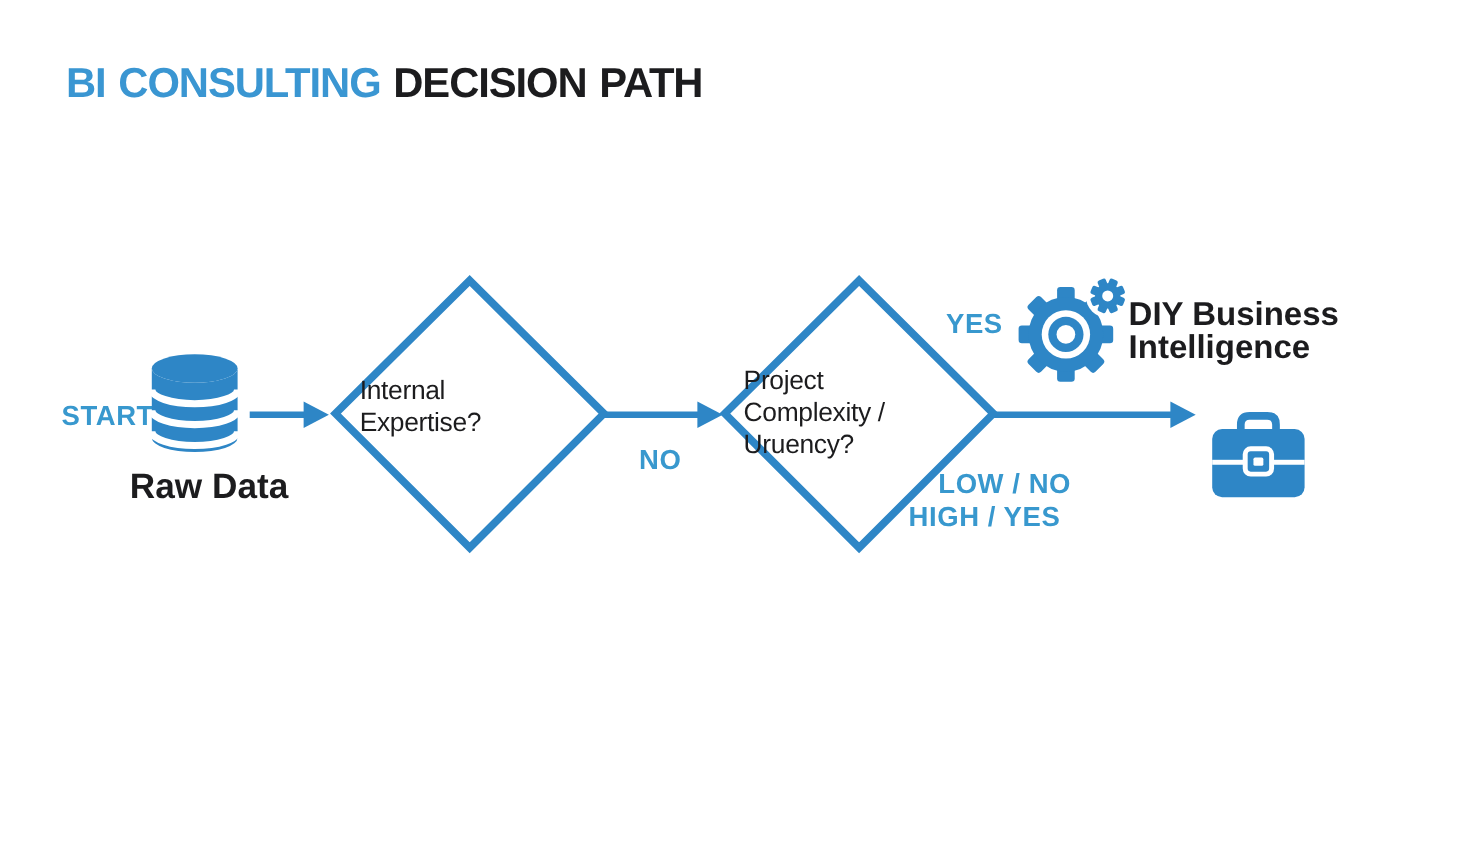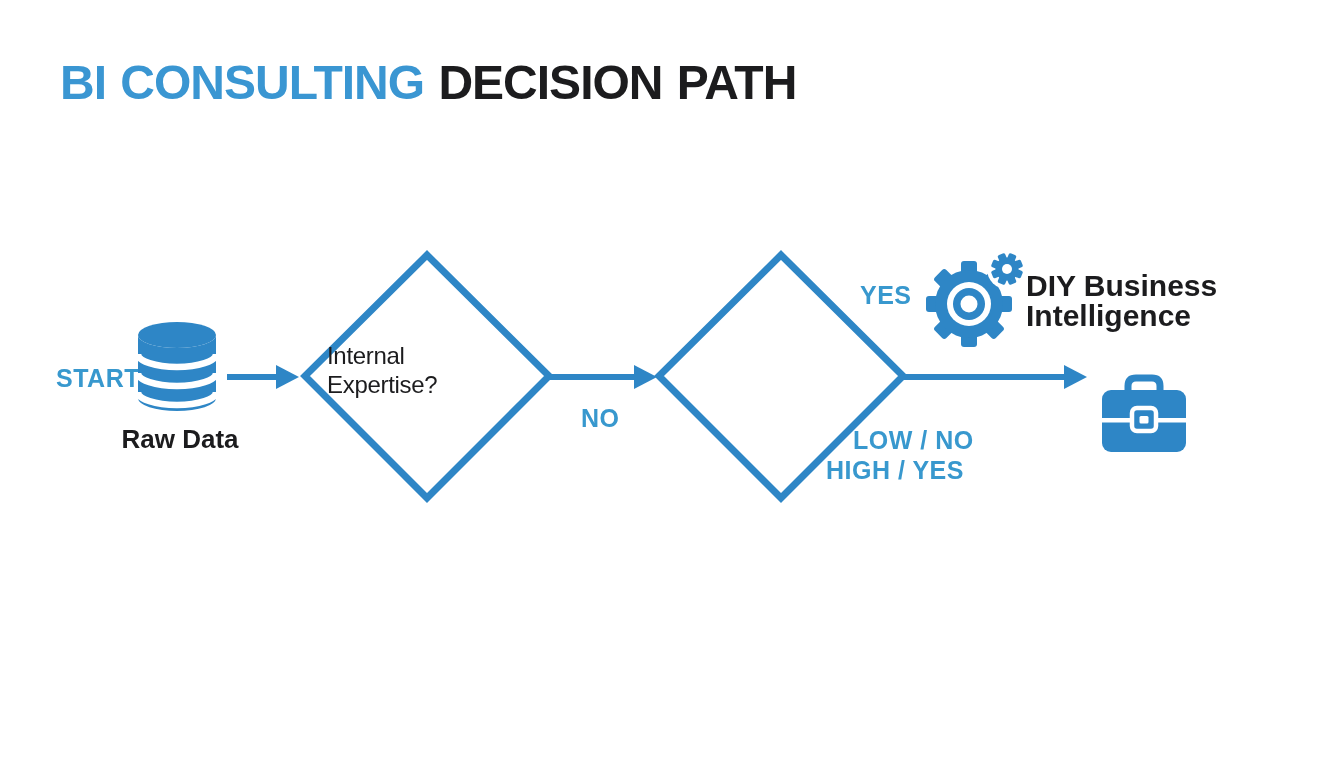--- a/index.html
+++ b/index.html
@@ -17,21 +17,21 @@
   .canvas{
     position:relative;
     width:1344px;height:768px;
     background:var(--background);
     overflow:hidden;
     margin:0 auto;
   }
   .abs{position:absolute;}
   .page-title{
     left:60px;top:55px;
-    font-size:48px;font-weight:800;letter-spacing:-1px;word-spacing:2px;
+    font-size:38px;font-weight:800;letter-spacing:-1px;word-spacing:2px;
     white-space:nowrap;margin:0;
   }
   .title-highlight{color:var(--title-blue);}
   .title-rest{color:var(--text-black);}
   .blue-label{
     color:var(--label-blue);
     font-weight:800;font-size:25px;white-space:nowrap;letter-spacing:0.5px;
   }
   .black-label{
     color:var(--text-black);
@@ -83,29 +83,34 @@
   <div class="abs blue-label" style="left:36px;top:364px;margin-left:20px;">START</div>
 
   <svg class="abs" style="left:136px;top:321px;" width="82" height="92" viewBox="0 0 82 92">
     <path class="fill-blue" d="M2,14 L2,77 A39,13 0 0 0 80,77 L80,14 A39,13 0 0 1 2,14 Z"></path>
     <ellipse class="fill-blue" cx="41" cy="14" rx="39" ry="13"></ellipse>
     <path class="stroke-white" stroke-width="6.5" d="M2,33 A39,13 0 0 0 80,33"></path>
     <path class="stroke-white" stroke-width="6.5" d="M2,52 A39,13 0 0 0 80,52"></path>
     <path class="stroke-white" stroke-width="6.5" d="M2,71 A39,13 0 0 0 80,71"></path>
   </svg>
 
-  <div class="abs black-label" style="left:118px;top:424px;width:124px;text-align:center;font-size:26px;">Raw Data</div>
+  <div class="abs black-label" style="left:118px;top:424px;width:124px;text-align:center;font-size:32px;">Raw Data</div>
 
   <div class="abs decision-text" style="left:327px;top:341px;width:200px;">
     <div>Internal</div>
     <div>Expertise?</div>
   </div>
 
   <div class="abs blue-label" style="left:581px;top:404px;">NO</div>
 
+  <div class="abs decision-text" style="left:676px;top:332px;width:210px;">
+    <div>Project</div>
+    <div>Complexity /</div>
+    <div>Uruency?</div>
+  </div>
 
   <div class="abs blue-label" style="left:860px;top:281px;text-align:right;">YES</div>
 
   <svg class="abs" style="left:925px;top:248px;" width="104" height="105" viewBox="0 0 104 105">
     <g>
       <rect class="fill-blue" x="1" y="48" width="86" height="16" rx="3"></rect>
       <rect class="fill-blue" x="1" y="48" width="86" height="16" rx="3" transform="rotate(45 44 56)"></rect>
       <rect class="fill-blue" x="1" y="48" width="86" height="16" rx="3" transform="rotate(90 44 56)"></rect>
       <rect class="fill-blue" x="1" y="48" width="86" height="16" rx="3" transform="rotate(135 44 56)"></rect>
       <circle class="fill-blue" cx="44" cy="56" r="34"></circle>

